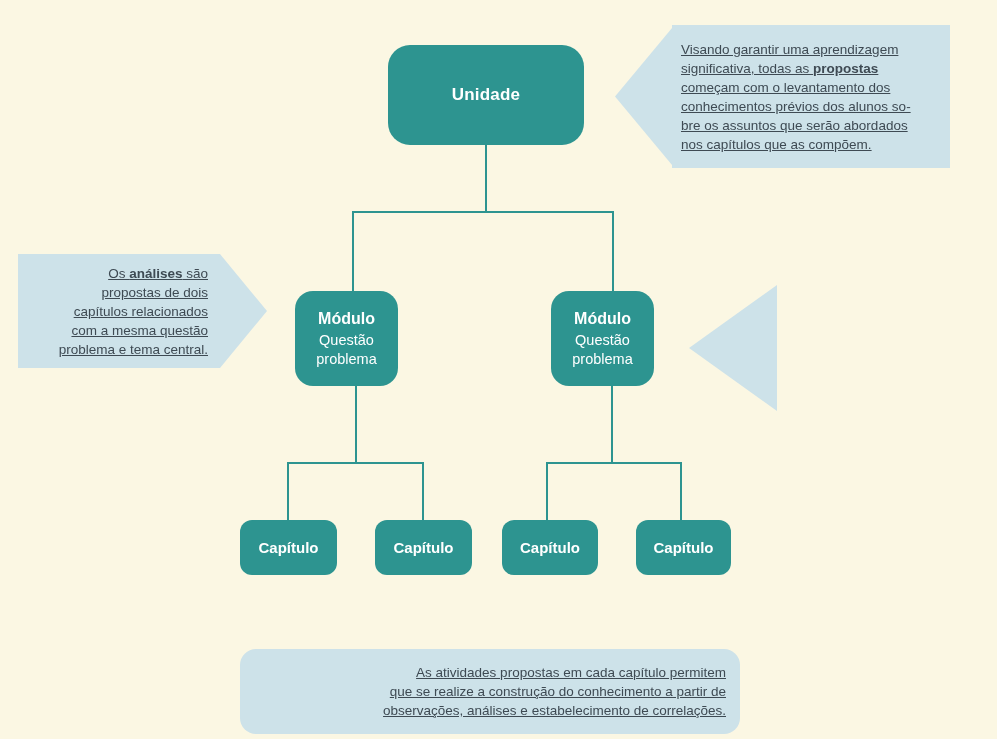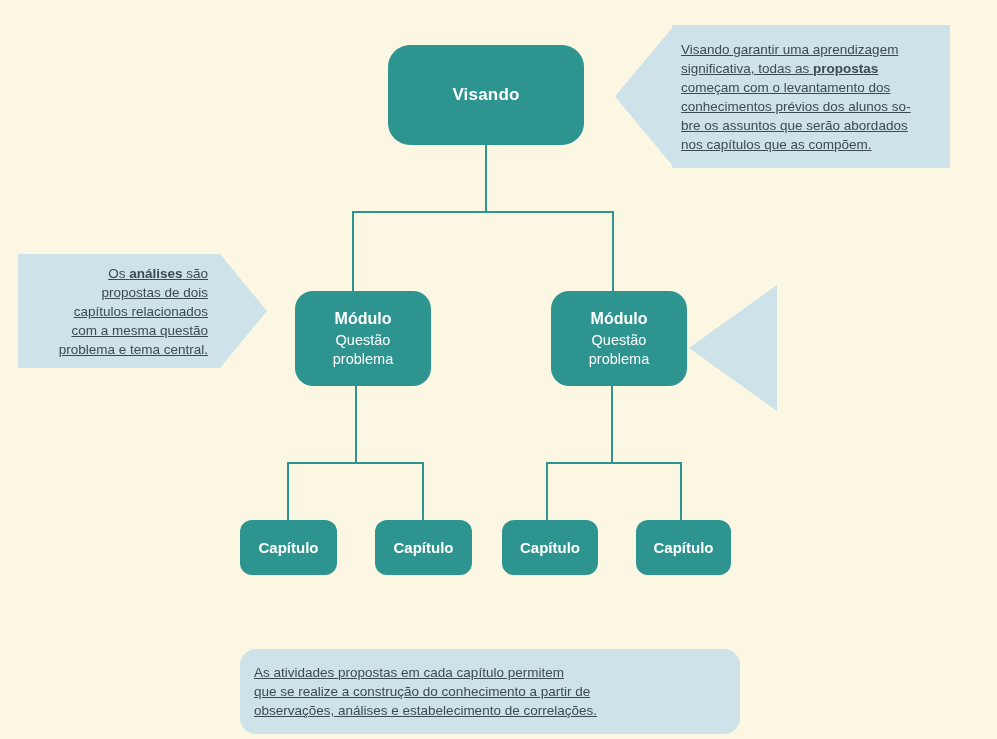--- a/index.html
+++ b/index.html
@@ -32,21 +32,21 @@
     display:flex;flex-direction:column;
     align-items:center;justify-content:center;
     text-align:center;
   }
   .node-unidade{
     left:388px;top:45px;width:196px;height:100px;
     border-radius:22px;
     font-size:17px;font-weight:bold;letter-spacing:.2px;
   }
   .node-modulo{
-    width:136px;height:95px;top:291px;
+    width:103px;height:95px;top:291px;
     border-radius:18px;
     padding-top:2px;
     text-align:center;
   }
   .node-modulo .title{font-size:16px;font-weight:bold;margin-bottom:3px;}
   .node-modulo .subtitle{font-size:14.5px;line-height:19px;white-space:pre-line;}
   .node-modulo-left{left:295px;}
   .node-modulo-right{left:551px;}
   .node-capitulo{
     top:520px;width:97px;height:55px;
@@ -70,21 +70,21 @@
   .callout-unidade-arrow{left:615px;top:28px;width:57px;height:137px;}
 
   .callout-modulo-rect{left:18px;top:254px;width:202px;height:114px;padding:8px 12px;text-align:right;}
   .callout-modulo-arrow{left:220px;top:254px;width:47px;height:114px;}
 
   .callout-questao-rect{left:777px;top:243px;width:178px;height:207px;padding:8px 8px 8px 13px;line-height:20px;}
   .callout-questao-arrow{left:689px;top:285px;width:88px;height:126px;}
 
   .callout-capitulo-rect{
     left:240px;top:649px;width:500px;height:85px;
-    border-radius:16px;justify-content:center;text-align:left;
+    border-radius:16px;justify-content:center;text-align:right;
     padding:8px 14px;
   }
   b{font-weight:bold;}
 </style>
 </head>
 <body>
 
 <div class="canvas">
 
   <svg class="connectors" viewBox="0 0 997 739" xmlns="http://www.w3.org/2000/svg" aria-hidden="true">
@@ -98,21 +98,21 @@
       <path d="M288 462 V549"></path>
       <path d="M423 462 V549"></path>
       <path d="M612 385 V463"></path>
       <path d="M547 463 H681"></path>
       <path d="M547 462 V549"></path>
       <path d="M681 462 V549"></path>
     </g>
   </svg>
 
   <div class="node node-unidade">
-    <span>Visando</span>
+    <span>Unidade</span>
   </div>
 
   <div class="node node-modulo node-modulo-left">
     <span class="title">Módulo</span>
     <span class="subtitle">Questão
 problema</span>
   </div>
 
   <div class="node node-modulo node-modulo-right">
     <span class="title">Módulo</span>

